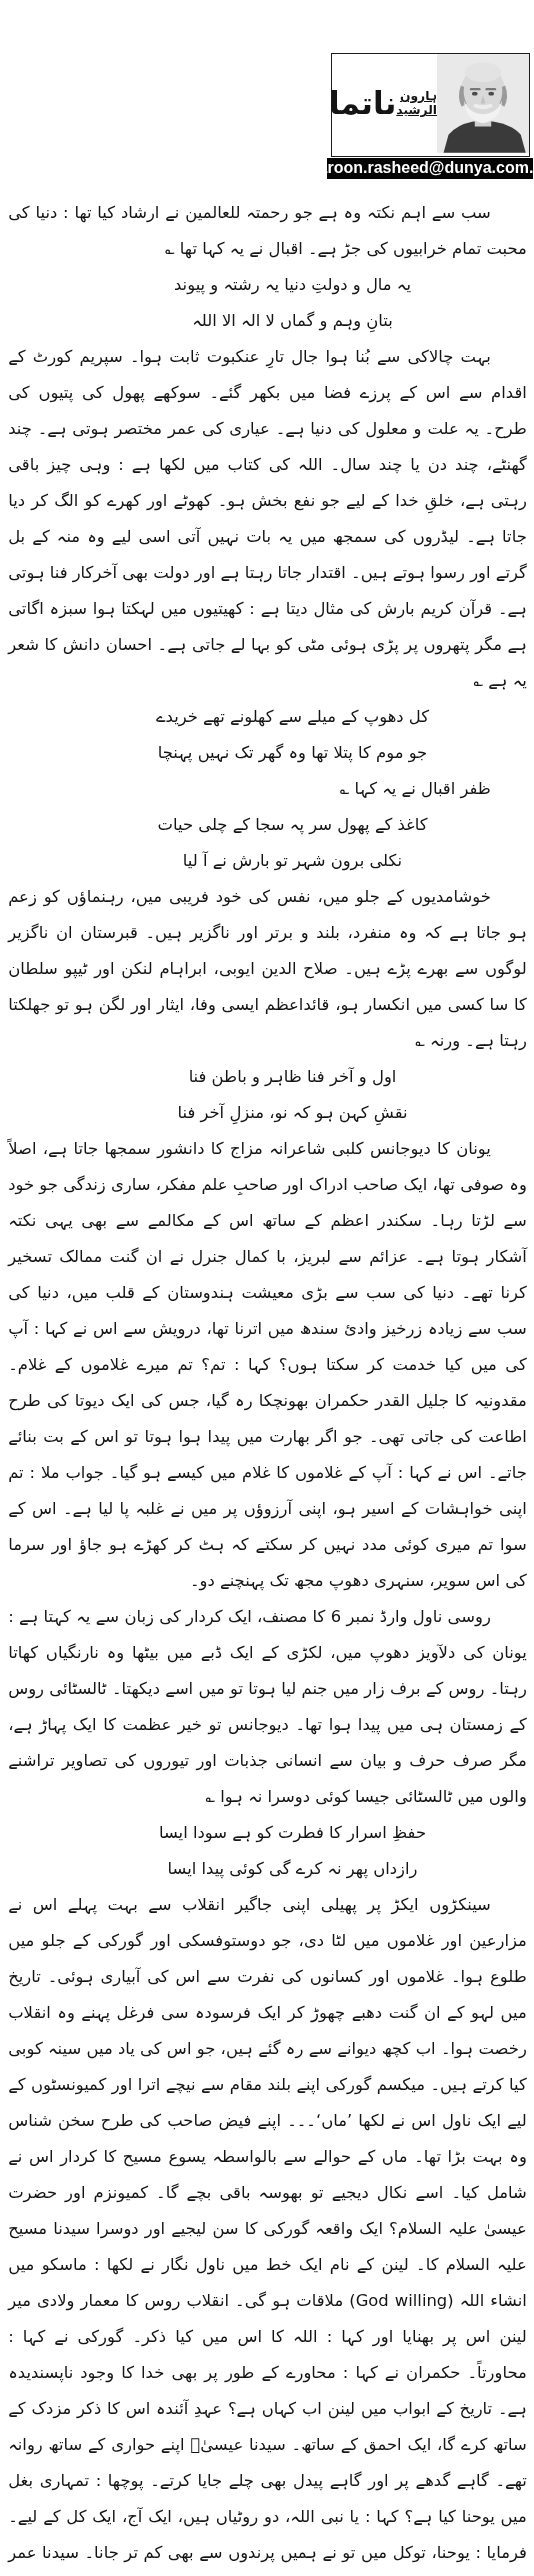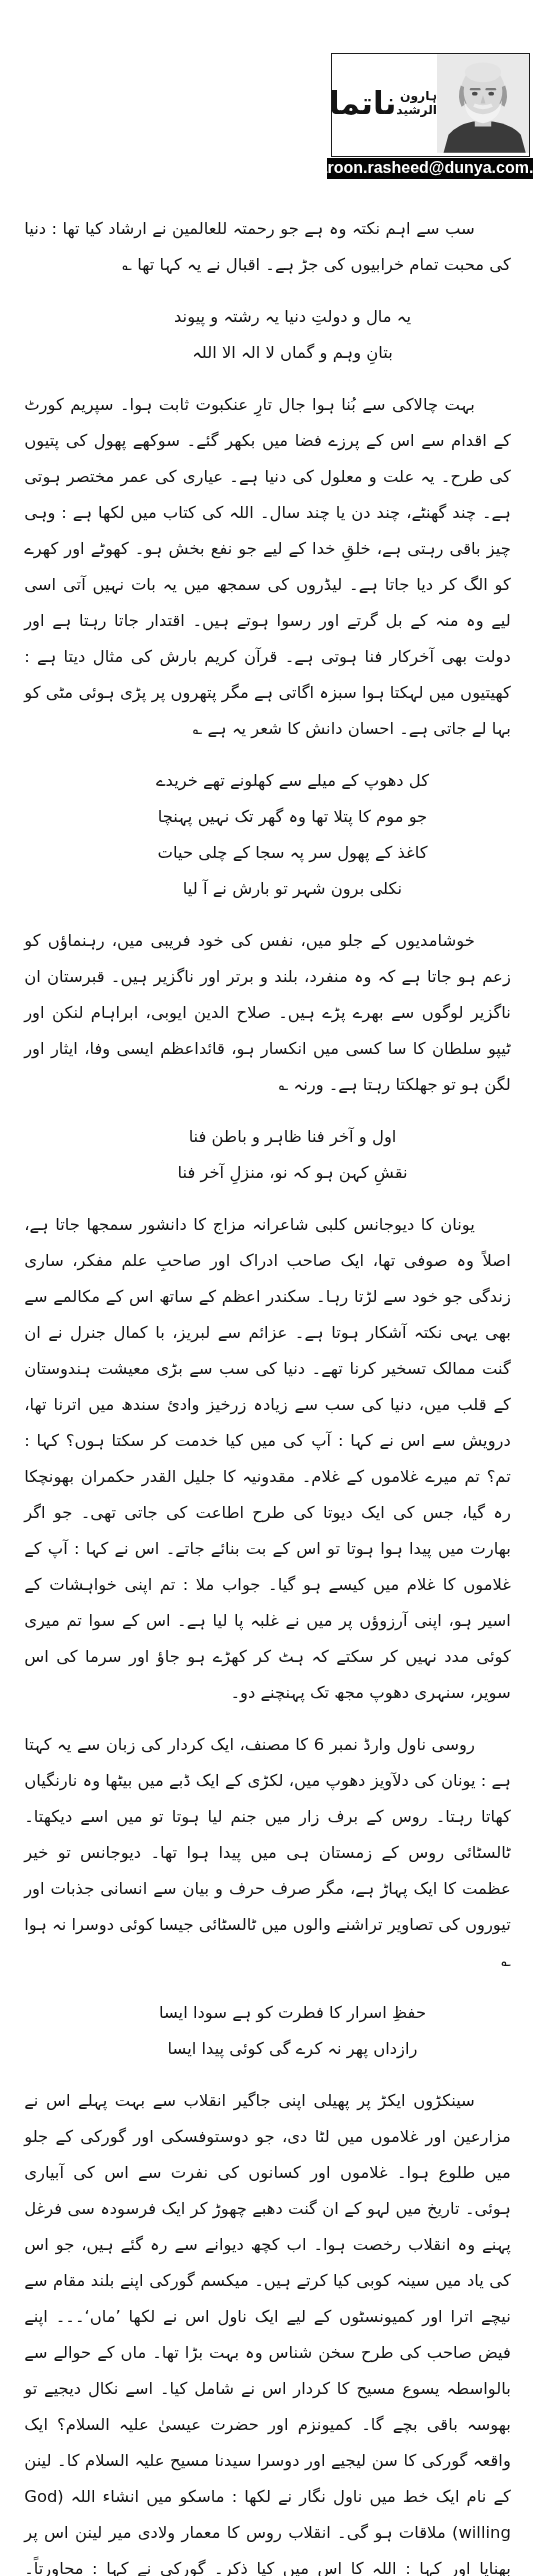--- a/index.html
+++ b/index.html
@@ -9,30 +9,30 @@
   
   .header{position:relative;height:183px;}
   .headline{position:absolute;top:105px;left:0;width:322px;text-align:center;
     direction:rtl;font-size:23px;font-weight:bold;letter-spacing:0;}
   .masthead{position:absolute;top:53px;right:5px;width:197px;height:102px;
     border:1.6px solid #1c1c1c;background:#fff;overflow:hidden;}
   .masthead-left{position:absolute;right:92px;left:0;top:0;bottom:0;
     display:flex;flex-direction:row;justify-content:flex-end;align-items:center;padding-bottom:3.3px;}
   .column-logo{direction:rtl;font-size:31px;font-weight:900;line-height:33px;}
   .logo-rule{width:86px;border:0;border-top:1.6px solid #1c1c1c;margin:2.5px 0 1.6px 0;}
-  .author-name{direction:rtl;font-size:12.3px;font-weight:bold;}
+  .author-name{direction:rtl;font-size:12.3px;font-weight:bold;text-decoration:underline;}
   .photo-wrap{position:absolute;right:0;top:0;width:92px;height:99px;}
   .email-bar{position:absolute;top:158px;right:1.6px;width:206px;height:20.6px;background:#050505;
     color:#fff;display:flex;align-items:center;justify-content:center;
     font-family:"Liberation Sans",sans-serif;font-weight:bold;font-size:16px;letter-spacing:0;}
 
   
   .article{direction:rtl;padding:11.5px 8.2px 33px 8.2px;font-size:16.4px;line-height:36px;
     text-align:justify;text-justify:inter-word;}
-  .para{margin:16px;text-indent:36px;}
+  .para{margin:0;text-indent:36px;}
   .verse{margin:0;text-align:center;text-indent:0;transform:translateX(25px);}
 </style>
 </head>
 <body>
 
 <div class="page">
 
   <div class="header">
 
 
@@ -76,20 +76,21 @@
     </div>
   </div>
 
   <div class="article">
     <p class="para">سب سے اہم نکتہ وہ ہے جو رحمتہ للعالمین نے ارشاد کیا تھا : دنیا کی محبت تمام خرابیوں کی جڑ ہے۔ اقبال نے یہ کہا تھا ؎</p>
     <p class="verse">یہ مال و دولتِ دنیا یہ رشتہ و پیوند</p>
     <p class="verse">بتانِ وہم و گماں لا الہ الا اللہ</p>
     <p class="para">بہت چالاکی سے بُنا ہوا جال تارِ عنکبوت ثابت ہوا۔ سپریم کورٹ کے اقدام سے اس کے پرزے فضا میں بکھر گئے۔ سوکھے پھول کی پتیوں کی طرح۔ یہ علت و معلول کی دنیا ہے۔ عیاری کی عمر مختصر ہوتی ہے۔ چند گھنٹے، چند دن یا چند سال۔ اللہ کی کتاب میں لکھا ہے : وہی چیز باقی رہتی ہے، خلقِ خدا کے لیے جو نفع بخش ہو۔ کھوٹے اور کھرے کو الگ کر دیا جاتا ہے۔ لیڈروں کی سمجھ میں یہ بات نہیں آتی اسی لیے وہ منہ کے بل گرتے اور رسوا ہوتے ہیں۔ اقتدار جاتا رہتا ہے اور دولت بھی آخرکار فنا ہوتی ہے۔ قرآن کریم بارش کی مثال دیتا ہے : کھیتیوں میں لہکتا ہوا سبزہ اگاتی ہے مگر پتھروں پر پڑی ہوئی مٹی کو بہا لے جاتی ہے۔ احسان دانش کا شعر یہ ہے ؎</p>
     <p class="verse">کل دھوپ کے میلے سے کھلونے تھے خریدے</p>
     <p class="verse">جو موم کا پتلا تھا وہ گھر تک نہیں پہنچا</p>
+    <p class="para">ظفر اقبال نے یہ کہا ؎</p>
     <p class="verse">کاغذ کے پھول سر پہ سجا کے چلی حیات</p>
     <p class="verse">نکلی برون شہر تو بارش نے آ لیا</p>
     <p class="para">خوشامدیوں کے جلو میں، نفس کی خود فریبی میں، رہنماؤں کو زعم ہو جاتا ہے کہ وہ منفرد، بلند و برتر اور ناگزیر ہیں۔ قبرستان ان ناگزیر لوگوں سے بھرے پڑے ہیں۔ صلاح الدین ایوبی، ابراہام لنکن اور ٹیپو سلطان کا سا کسی میں انکسار ہو، قائداعظم ایسی وفا، ایثار اور لگن ہو تو جھلکتا رہتا ہے۔ ورنہ ؎</p>
     <p class="verse">اول و آخر فنا ظاہر و باطن فنا</p>
     <p class="verse">نقشِ کہن ہو کہ نو، منزلِ آخر فنا</p>
     <p class="para">یونان کا دیوجانس کلبی شاعرانہ مزاج کا دانشور سمجھا جاتا ہے، اصلاً وہ صوفی تھا، ایک صاحب ادراک اور صاحبِ علم مفکر، ساری زندگی جو خود سے لڑتا رہا۔ سکندر اعظم کے ساتھ اس کے مکالمے سے بھی یہی نکتہ آشکار ہوتا ہے۔ عزائم سے لبریز، با کمال جنرل نے ان گنت ممالک تسخیر کرنا تھے۔ دنیا کی سب سے بڑی معیشت ہندوستان کے قلب میں، دنیا کی سب سے زیادہ زرخیز وادیٔ سندھ میں اترنا تھا، درویش سے اس نے کہا : آپ کی میں کیا خدمت کر سکتا ہوں؟ کہا : تم؟ تم میرے غلاموں کے غلام۔ مقدونیہ کا جلیل القدر حکمران بھونچکا رہ گیا، جس کی ایک دیوتا کی طرح اطاعت کی جاتی تھی۔ جو اگر بھارت میں پیدا ہوا ہوتا تو اس کے بت بنائے جاتے۔ اس نے کہا : آپ کے غلاموں کا غلام میں کیسے ہو گیا۔ جواب ملا : تم اپنی خواہشات کے اسیر ہو، اپنی آرزوؤں پر میں نے غلبہ پا لیا ہے۔ اس کے سوا تم میری کوئی مدد نہیں کر سکتے کہ ہٹ کر کھڑے ہو جاؤ اور سرما کی اس سویر، سنہری دھوپ مجھ تک پہنچنے دو۔</p>
     <p class="para">روسی ناول وارڈ نمبر 6 کا مصنف، ایک کردار کی زبان سے یہ کہتا ہے : یونان کی دلآویز دھوپ میں، لکڑی کے ایک ڈبے میں بیٹھا وہ نارنگیاں کھاتا رہتا۔ روس کے برف زار میں جنم لیا ہوتا تو میں اسے دیکھتا۔ ٹالسٹائی روس کے زمستان ہی میں پیدا ہوا تھا۔ دیوجانس تو خیر عظمت کا ایک پہاڑ ہے، مگر صرف حرف و بیان سے انسانی جذبات اور تیوروں کی تصاویر تراشنے والوں میں ٹالسٹائی جیسا کوئی دوسرا نہ ہوا ؎</p>
     <p class="verse">حفظِ اسرار کا فطرت کو ہے سودا ایسا</p>
     <p class="verse">رازداں پھر نہ کرے گی کوئی پیدا ایسا</p>
     <p class="para">سینکڑوں ایکڑ پر پھیلی اپنی جاگیر انقلاب سے بہت پہلے اس نے مزارعین اور غلاموں میں لٹا دی، جو دوستوفسکی اور گورکی کے جلو میں طلوع ہوا۔ غلاموں اور کسانوں کی نفرت سے اس کی آبیاری ہوئی۔ تاریخ میں لہو کے ان گنت دھبے چھوڑ کر ایک فرسودہ سی فرغل پہنے وہ انقلاب رخصت ہوا۔ اب کچھ دیوانے سے رہ گئے ہیں، جو اس کی یاد میں سینہ کوبی کیا کرتے ہیں۔ میکسم گورکی اپنے بلند مقام سے نیچے اترا اور کمیونسٹوں کے لیے ایک ناول اس نے لکھا ’ماں‘۔۔۔ اپنے فیض صاحب کی طرح سخن شناس وہ بہت بڑا تھا۔ ماں کے حوالے سے بالواسطہ یسوع مسیح کا کردار اس نے شامل کیا۔ اسے نکال دیجیے تو بھوسہ باقی بچے گا۔ کمیونزم اور حضرت عیسیٰ علیہ السلام؟ ایک واقعہ گورکی کا سن لیجیے اور دوسرا سیدنا مسیح علیہ السلام کا۔ لینن کے نام ایک خط میں ناول نگار نے لکھا : ماسکو میں انشاء اللہ (God willing) ملاقات ہو گی۔ انقلاب روس کا معمار ولادی میر لینن اس پر بھنایا اور کہا : اللہ کا اس میں کیا ذکر۔ گورکی نے کہا : محاورتاً۔ حکمران نے کہا : محاورے کے طور پر بھی خدا کا وجود ناپسندیدہ ہے۔ تاریخ کے ابواب میں لینن اب کہاں ہے؟ عہدِ آئندہ اس کا ذکر مزدک کے ساتھ کرے گا، ایک احمق کے ساتھ۔ سیدنا عیسیٰؑ اپنے حواری کے ساتھ روانہ تھے۔ گاہے گدھے پر اور گاہے پیدل بھی چلے جایا کرتے۔ پوچھا : تمہاری بغل میں یوحنا کیا ہے؟ کہا : یا نبی اللہ، دو روٹیاں ہیں، ایک آج، ایک کل کے لیے۔ فرمایا : یوحنا، توکل میں تو نے ہمیں پرندوں سے بھی کم تر جانا۔ سیدنا عمر فاروق اعظمؓ فرمایا کرتے : اگر تم توکل کرو تو پرندوں کی طرح رزق دیے جاؤ۔</p>

